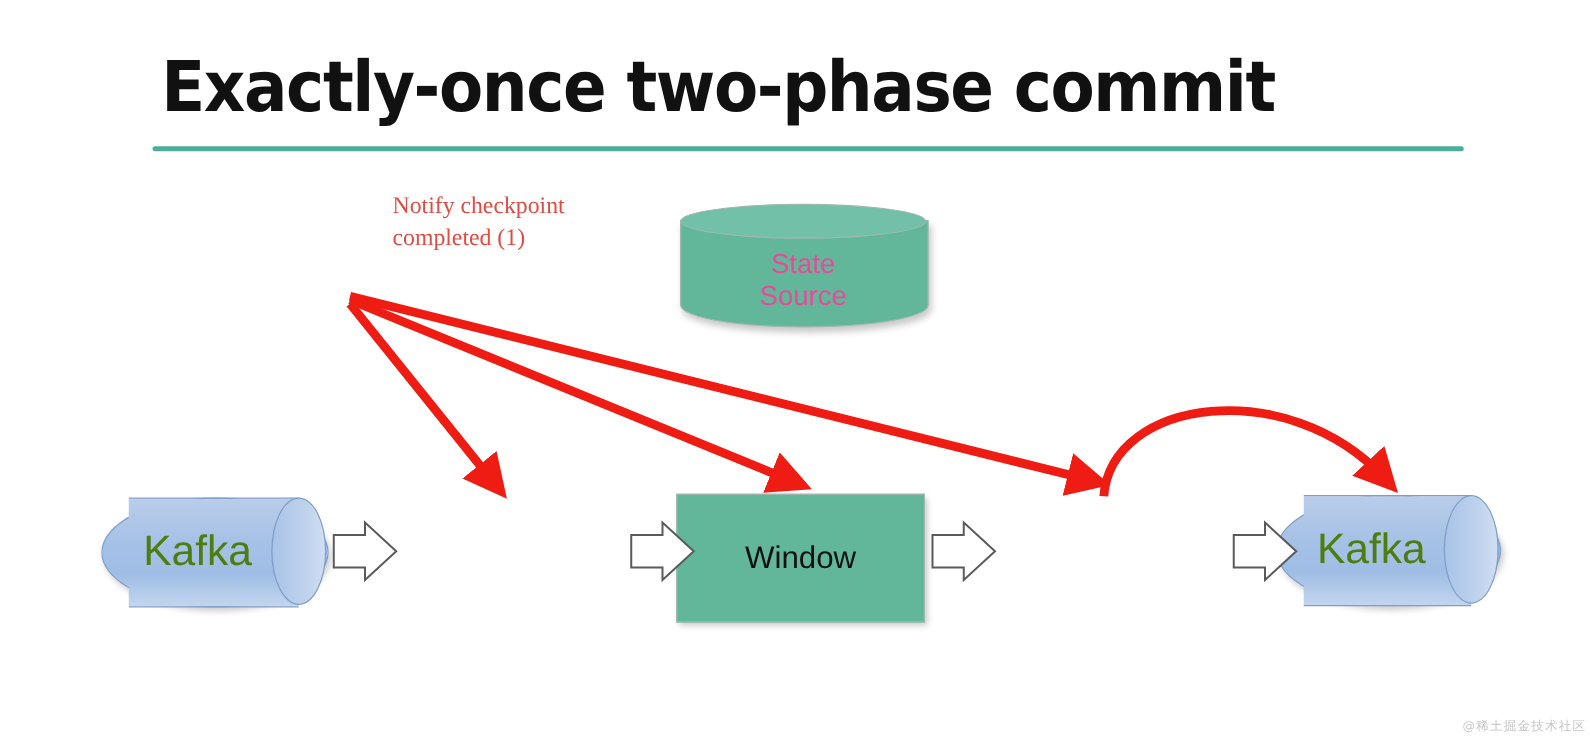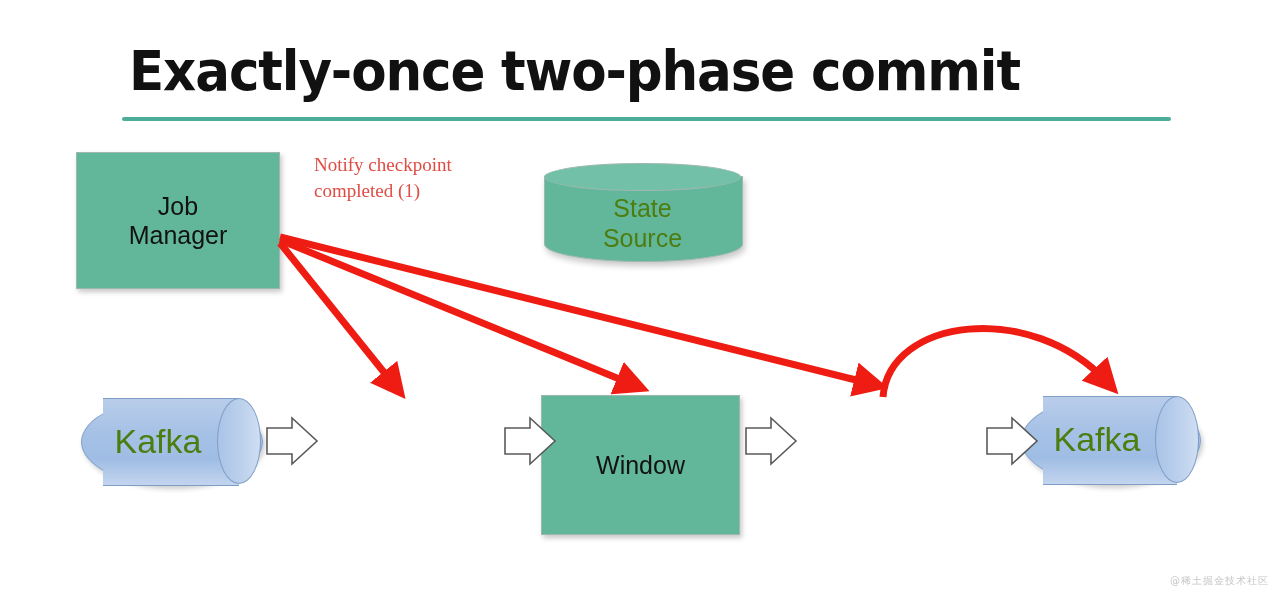--- a/index.html
+++ b/index.html
@@ -117,22 +117,22 @@
     box-sizing: border-box;
     background: #72c0a7;
     border: 1px solid #9fb8af;
     border-radius: 50%;
   }
   .cyl-v .lbl {
     position: absolute;
     left: 0; right: 0; top: 22px; bottom: 0;
     display: flex; flex-direction: column;
     align-items: center; justify-content: center;
-    color: #4d7c0f;
-    font-size: 25px;
+    color: #ec4899;
+    font-size: 22px;
     line-height: 1.18;
   }
 
   
   .annot {
     position: absolute;
     color: #e04b43;
     font-size: 19px;
     line-height: 1.35;
     font-family: "Liberation Sans", sans-serif;
@@ -158,45 +158,39 @@
   }
 </style>
 </head>
 <body>
 
 <div id="slide">
 
   <div id="title">Exactly-once two-phase commit</div>
   <div id="title-rule"></div>
 
-  <div class="node-box" style="left:55px; top:152px; width:204px; height:137px;">
-    <div>
-      <span>Job</span><br>
-      <span>Manager</span>
-    </div>
-  </div>
 
   <div class="cyl-v" style="left:523px; top:163px; width:197px; height:99px;">
     <div class="body"></div>
     <div class="top"></div>
     <div class="lbl">
       <span>State</span>
       <span>Source</span>
     </div>
   </div>
 
   <div class="cyl-h" style="left:60px; top:398px; width:180px; height:86px;">
     <div class="body"></div>
     <div class="rect"></div>
     <div class="cap"></div>
     <div class="lbl">Kafka</div>
   </div>
 
 
-  <div class="node-box" style="left:520px; top:395px; width:199px; height:140px;">
+  <div class="node-box" style="left:520px; top:395px; width:199px; height:103px;">
     <span>Window</span>
   </div>
 
 
   <div class="cyl-h" style="left:1000px; top:396px; width:178px; height:87px;">
     <div class="body"></div>
     <div class="rect"></div>
     <div class="cap"></div>
     <div class="lbl">Kafka</div>
   </div>

